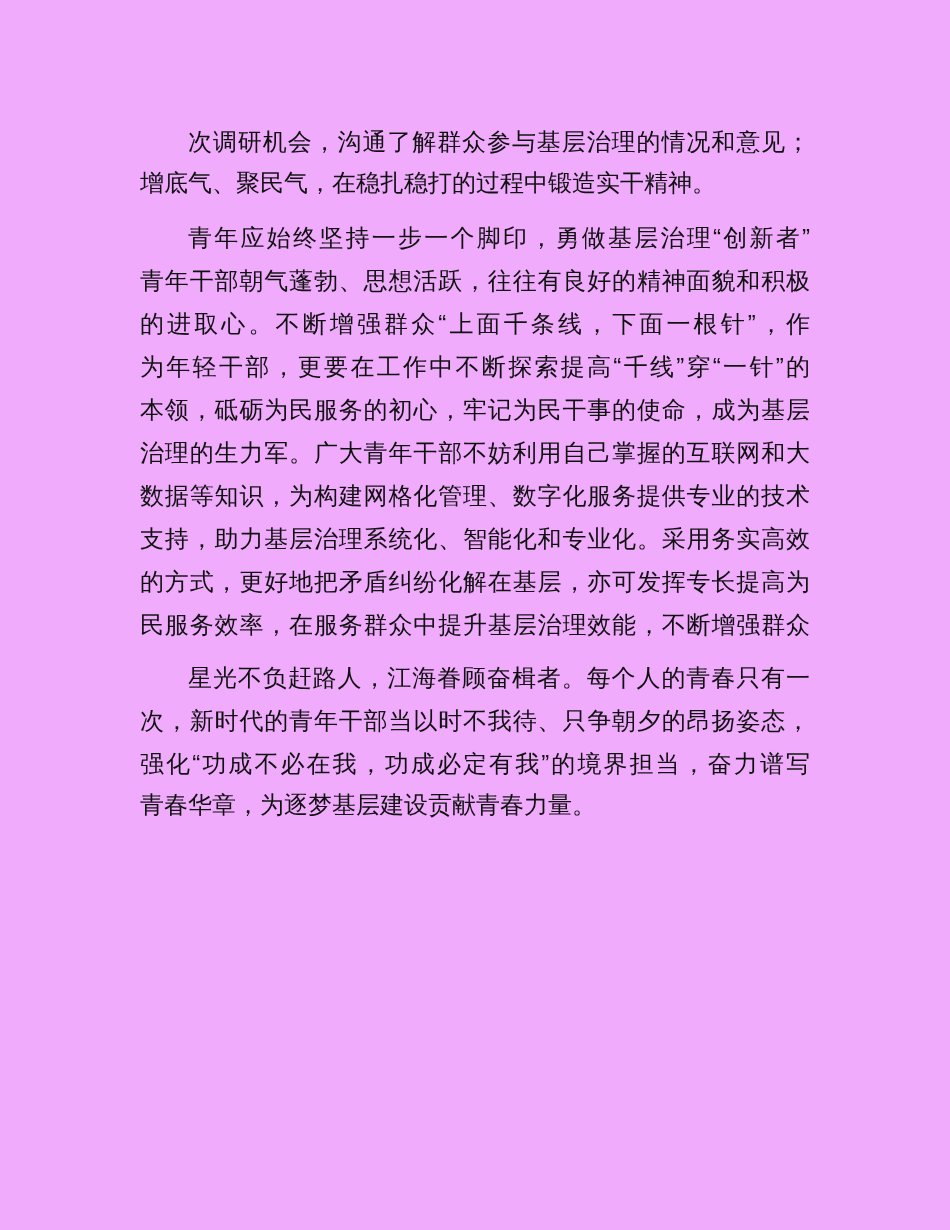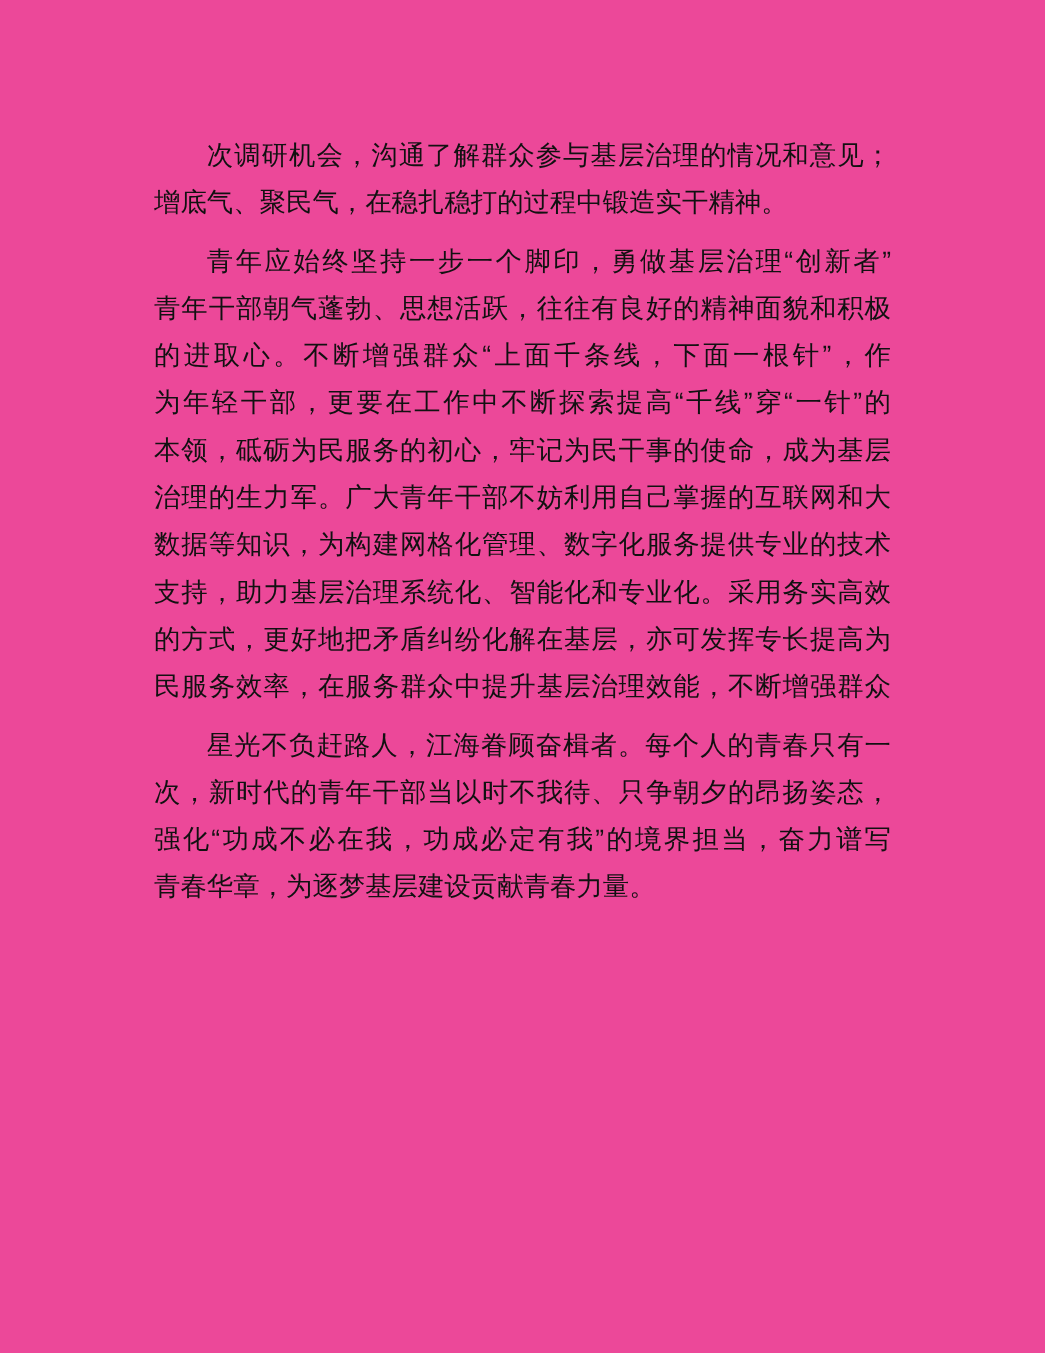--- a/index.html
+++ b/index.html
@@ -10,21 +10,21 @@
     width: 950px;
     height: 1230px;
     background: #ffffff;
     font-family: "Liberation Sans", "DejaVu Sans", sans-serif;
     overflow: hidden;
   }
   .page {
     position: relative;
     width: 950px;
     height: 1230px;
-    background: #ec4899;
+    background: #f0abfc;
   }
   .text-block {
     position: absolute;
     left: 140px;
     top: 120px;
     width: 670px;
     color: #111111;
   }
   .paragraph {
     margin: 0 0 10px 0;
@@ -42,20 +42,21 @@
     text-align-last: justify;
     text-justify: inter-character;
     overflow: hidden;
     white-space: normal;
   }
   .line.first {
     text-indent: 2em;
   }
   .line.last {
     text-align-last: left;
+    font-family: Liberation Mono, monospace;
   }
 </style>
 </head>
 <body style="background: rgb(255, 255, 255);">
 
 <div class="page">
   <div class="text-block" style="color: rgb(17, 17, 17);">
       <div class="paragraph">
         <div class="line first">次调研机会，沟通了解群众参与基层治理的情况和意见；</div>
         <div class="line last">增底气、聚民气，在稳扎稳打的过程中锻造实干精神。</div>

